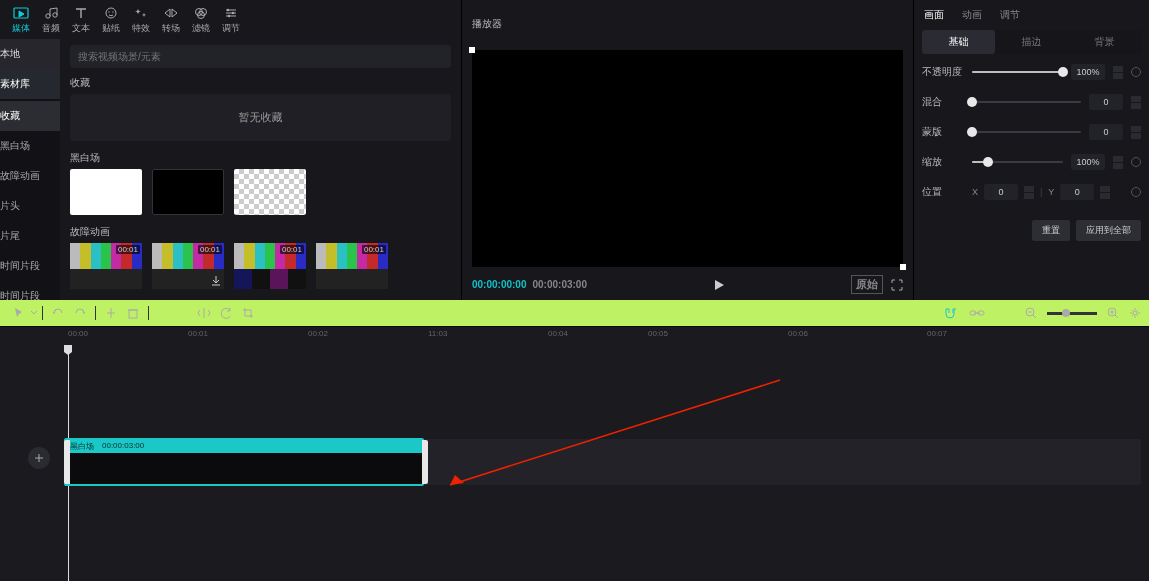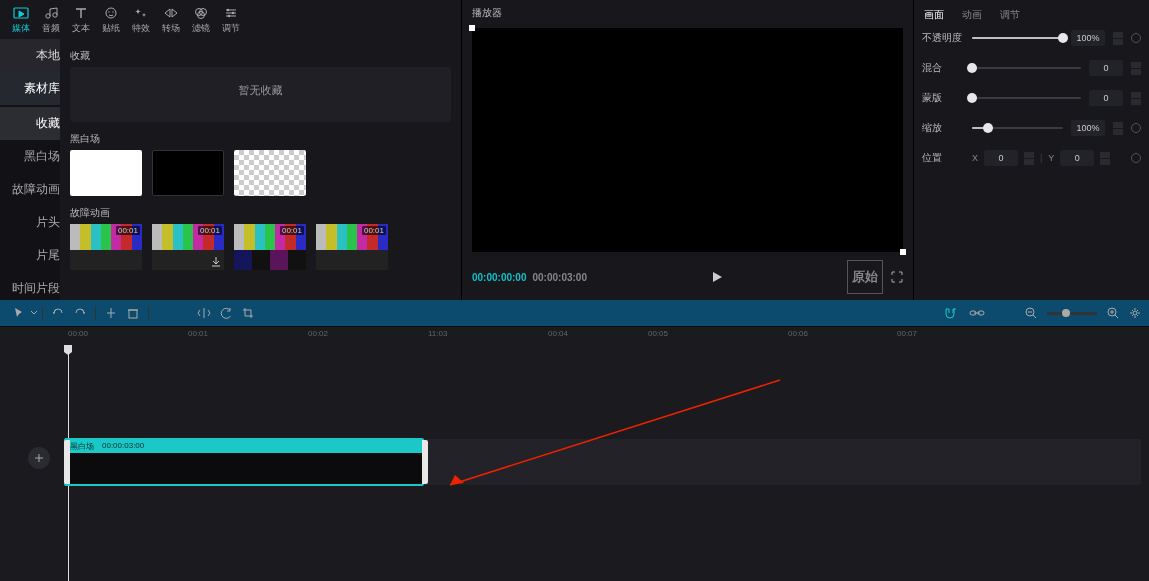--- a/index.html
+++ b/index.html
@@ -8,56 +8,56 @@
 
     
     .left { background:#17171c; display:flex; flex-direction:column; border-right:1px solid #000; }
     .main-tabs { display:flex; background:#17171c; padding:2px 6px 0; gap:0; }
     .main-tab { width:30px; display:flex; flex-direction:column; align-items:center; gap:2px; padding:4px 0; cursor:pointer; }
     .main-tab.active svg path, .main-tab.active svg rect { stroke:#0fcbd4; }
     .main-tab.active .lbl { color:#0fcbd4; }
     .main-tab .lbl { font-size:9px; color:#aaa; }
     .left-body { display:flex; flex:1; min-height:0; }
     .side-tabs { width:60px; background:#121216; display:flex; flex-direction:column; }
-    .side-tab { padding:8px 0; text-align:right; font-size:12px; color:#aaa; cursor:pointer; }
+    .side-tab { padding:8px 0; text-align:left; font-size:10px; color:#aaa; cursor:pointer; }
     .side-tab.selected { background:#25282f; color:#fff; }
     .side-tab.active-top { background:#26262c; color:#ddd; }
     .cat-list { padding-top:2px; }
     .content-area { flex:1; padding:6px 10px; overflow:auto; }
     .search-row { display:flex; gap:6px; align-items:center; margin-bottom:8px; }
     .search { flex:1; background:#222229; border:none; border-radius:3px; padding:6px 8px; color:#888; font-size:10px; }
     .section-title { font-size:10px; color:#bbb; margin:4px 0; }
     .fav-box { background:#1f1f25; border-radius:4px; padding:16px 0; text-align:center; margin-bottom:10px; }
-    .fav-box .t { color:#999; font-size:11px; margin-bottom:8px; }
+    .fav-box .t { color:#999; font-size:11px; margin-bottom:0; }
     .fav-box .s { color:#555; font-size:9px; }
     .thumbs { display:flex; gap:10px; flex-wrap:wrap; margin-bottom:10px; }
     .thumb { width:72px; height:46px; border-radius:2px; position:relative; cursor:pointer; }
     .thumb.white { background:#fff; }
     .thumb.black { background:#000; border:1px solid #333; }
     .thumb.trans { background:repeating-conic-gradient(#ccc 0 25%,#fff 0 50%) 0 0/10px 10px; }
     .thumb.bars { display:grid; grid-template-rows:26px 1fr; }
     .thumb.bars .top { display:flex; }
     .thumb.bars .top div { flex:1; }
     .thumb.bars .bot { background:#222; position:relative; }
     .dur-tag { position:absolute; top:2px; right:2px; font-size:8px; color:#ccc; background:rgba(0,0,0,.6); padding:0 2px; border-radius:1px; }
     .dl-icon { position:absolute; bottom:2px; right:2px; width:12px; height:12px; }
 
     
     .center { background:#17171c; border-right:1px solid #000; display:flex; flex-direction:column; }
-    .player-header { padding:6px 10px; font-size:10px; color:#bbb; }
+    .player-header { padding:17px 10px; font-size:10px; color:#bbb; }
     .player-canvas { flex:1; margin:2px 10px; background:#000; position:relative; }
     .player-canvas::before, .player-canvas::after { content:""; position:absolute; width:6px; height:6px; background:#fff; }
     .player-canvas::before { top:-3px; left:-3px; }
     .player-canvas::after { bottom:-3px; right:-3px; }
     .player-bar { display:flex; align-items:center; padding:6px 10px; font-size:10px;font-weight:bold; }
     .tc-cur { color:#12c2c9; }
     .tc-dur { color:#888; margin-left:6px; }
     .play-btn { margin:0 auto; cursor:pointer; }
     .player-right-ctl { display:flex; gap:8px; align-items:center; }
-    .ratio-box { border:1px solid #555; padding:7px 4px; font-size:13px; color:#888; cursor:pointer; }
+    .ratio-box { border:1px solid #555; padding:1px 4px; font-size:11px; color:#888; cursor:pointer; }
 
     
     .right { background:#17171c; padding:4px 8px; display:flex; flex-direction:column; }
     .insp-tabs { display:flex; gap:18px; padding:4px 2px 8px; font-size:10px; }
     .insp-tab { cursor:pointer; color:#888; }
     .insp-tab.active { color:#fff; }
     .insp-sub { display:flex; background:#15151a; border-radius:3px; margin-bottom:10px; }
     .insp-sub div { flex:1; text-align:center; padding:5px 0; font-size:10px; color:#777; cursor:pointer; }
     .insp-sub div.active { background:#2b2b33; color:#fff; border-radius:3px; }
     .prop-row { display:flex; align-items:center; gap:8px; margin-bottom:14px; }
@@ -68,21 +68,21 @@
     .num-box { width:34px; background:#222229; text-align:center; padding:3px 0; font-size:9px; color:#ccc; border-radius:2px; }
     .spin-box { width:10px; display:flex; flex-direction:column; gap:1px; }
     .spin-box div { height:6px; background:#2a2a31; }
     .reset-ic { width:10px; height:10px; border:1px solid #555; border-radius:50%; cursor:pointer; }
     .coords { display:flex; align-items:center; gap:6px; }
     .coord-lbl { font-size:9px; color:#888; }
     .actions { display:flex; justify-content:flex-end; gap:6px; margin-top:6px; }
     .btn-sm { background:#2d2d34; padding:4px 10px; font-size:9px; border-radius:2px; cursor:pointer; color:#ccc; }
 
     
-    .timeline { grid-column:1/4; background:#0c4a6e; display:flex; flex-direction:column; position:relative; }
+    .timeline { grid-column:1/4; background:#bef264; display:flex; flex-direction:column; position:relative; }
     .tl-toolbar { display:flex; align-items:center; padding:4px 8px; border-bottom:1px solid #0c0c0f; }
     .tl-tool { width:22px; height:18px; display:flex; align-items:center; justify-content:center; cursor:pointer; }
     .tl-sep { width:1px; height:14px; background:#333; margin:0 4px; }
     .tl-right-tools { margin-left:auto; display:flex; gap:10px; align-items:center; }
     .ruler { height:18px; position:relative; background:#1a1a1f; font-size:8px; color:#666; }
     .ruler-tick { position:absolute; top:2px; }
     .tracks-area { flex:1; position:relative; background:#1a1a1f; }
     .track-row { height:46px; background:#222228; margin:0; position:absolute; left:64px; right:8px; top:94px; border-radius:2px; }
     .clip { position:absolute; top:-1px; bottom:-1px; left:0; width:360px; background:#0b0b0d; border:2px solid #1bc8c8; border-radius:2px; cursor:pointer; }
     .clip-handle-l, .clip-handle-r { position:absolute; top:0; bottom:0; width:6px; background:#e8e8e8; }
@@ -175,20 +175,23 @@
           <div class="side-tab">片头</div>
           <div class="side-tab">片尾</div>
           <div class="side-tab">时间片段</div>
           <div class="side-tab">时间片段</div>
           <div class="side-tab">搞笑动物</div>
           <div class="side-tab">配音片段</div>
           <div class="side-tab">蒸汽波动画</div>
         </div>
       </div>
       <div class="content-area">
+        <div class="search-row">
+          <input class="search" placeholder="搜索视频场景/元素" style="">
+        </div>
         <div class="section-title">收藏</div>
         <div class="fav-box">
           <div class="t">暂无收藏</div>
         </div>
         <div class="section-title">黑白场</div>
         <div class="thumbs">
           <div class="thumb white"></div>
           <div class="thumb black"></div>
           <div class="thumb trans"></div>
         </div>
@@ -279,20 +282,25 @@
       </div>
     </div>
   </div>
 
   <div class="right">
     <div class="insp-tabs">
       <div class="insp-tab active">画面</div>
       <div class="insp-tab">动画</div>
       <div class="insp-tab">调节</div>
     </div>
+    <div class="insp-sub">
+      <div class="active">基础</div>
+      <div>描边</div>
+      <div>背景</div>
+    </div>
 
     <div class="prop-row">
       <div class="prop-label">不透明度</div>
       <div class="slider-track">
           <div class="slider-fill" style="width:100%"></div>
           <div class="slider-thumb" style="left:100%"></div>
         </div>
       <div class="num-box">100%</div>
       <div class="spin-box">
           <div></div>
@@ -347,20 +355,24 @@
         <span class="coord-lbl" style="color:#444">|</span>
         <span class="coord-lbl">Y</span>
         <div class="num-box">0</div>
         <div class="spin-box">
             <div></div>
             <div></div>
           </div>
       </div>
       <div class="reset-ic" style="margin-left:auto"></div>
     </div>
+    <div class="actions">
+      <div class="btn-sm">重置</div>
+      <div class="btn-sm">应用到全部</div>
+    </div>
   </div>
 
   <div class="timeline">
     <div class="tl-toolbar">
       <div class="tl-tool">
           <svg width="12" height="12">
             <path d="M2 1l2 9 2-3 3-2z" fill="#aaa"></path>
           </svg>
         </div>
       <svg width="8" height="10">
@@ -435,21 +447,21 @@
       </div>
     </div>
     <div class="ruler">
       <span class="ruler-tick" style="left:68px">00:00</span>
       <span class="ruler-tick" style="left:188px">00:01</span>
       <span class="ruler-tick" style="left:308px">00:02</span>
       <span class="ruler-tick" style="left:428px">11:03</span>
       <span class="ruler-tick" style="left:548px">00:04</span>
       <span class="ruler-tick" style="left:648px">00:05</span>
       <span class="ruler-tick" style="left:788px">00:06</span>
-      <span class="ruler-tick" style="left:897px">00:07</span>
+      <span class="ruler-tick" style="left:927px">00:07</span>
     </div>
     <div class="tracks-area">
       <div class="playhead"></div>
       <div class="add-track">
         <svg width="10" height="10">
             <path d="M5 1v8M1 5h8" stroke="#aaa"></path>
           </svg>
       </div>
       <div class="track-row">
         <div class="clip">

